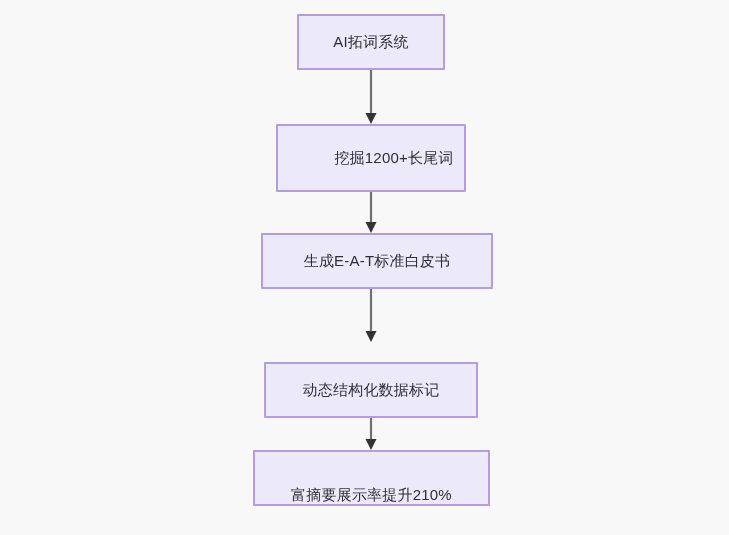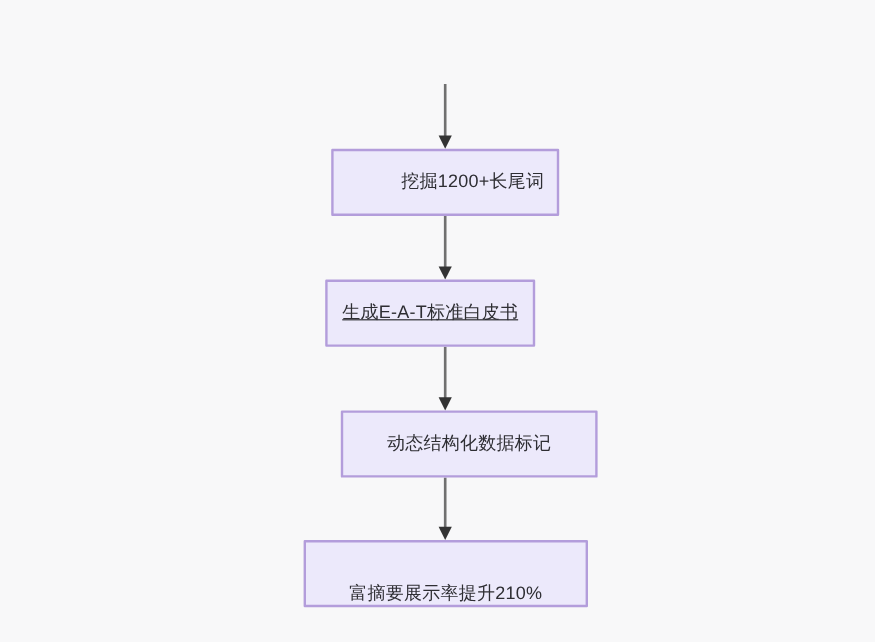--- a/index.html
+++ b/index.html
@@ -71,30 +71,33 @@
     </svg>
   </div>
 
   <div class="connector" style="left:359px; top:398px; height:52px;">
     <svg width="24" height="52" viewBox="0 0 24 52">
       <line x1="12" y1="0" x2="12" y2="43" stroke="#707070" stroke-width="2.2"></line>
       <polygon points="12,52 6.5,41 17.5,41" fill="#333333"></polygon>
     </svg>
   </div>
 
+  <div class="node" style="left:297px; top:14px; width:148px; height:56px;">
+    <span class="node-label">AI拓词系统</span>
+  </div>
 
-  <div class="node" style="left:276px; top:124px; width:190px; height:56px;padding-left:46px;">
+  <div class="node" style="left:276px; top:124px; width:190px; height:68px;padding-left:46px;">
     <span class="node-label">挖掘1200+长尾词</span>
   </div>
 
-  <div class="node" style="left:271px; top:233px; width:175px; height:56px;text-decoration:underline;">
+  <div class="node" style="left:261px; top:233px; width:232px; height:56px;">
     <span class="node-label">生成E-A-T标准白皮书</span>
   </div>
 
-  <div class="node" style="left:264px; top:342px; width:214px; height:56px;margin-left:20px;">
+  <div class="node" style="left:264px; top:362px; width:214px; height:56px;">
     <span class="node-label">动态结构化数据标记</span>
   </div>
 
   <div class="node" style="left:253px; top:450px; width:237px; height:56px;align-items:flex-end;">
     <span class="node-label">富摘要展示率提升210%</span>
   </div>
 
 </div>
 
 </body></html>

